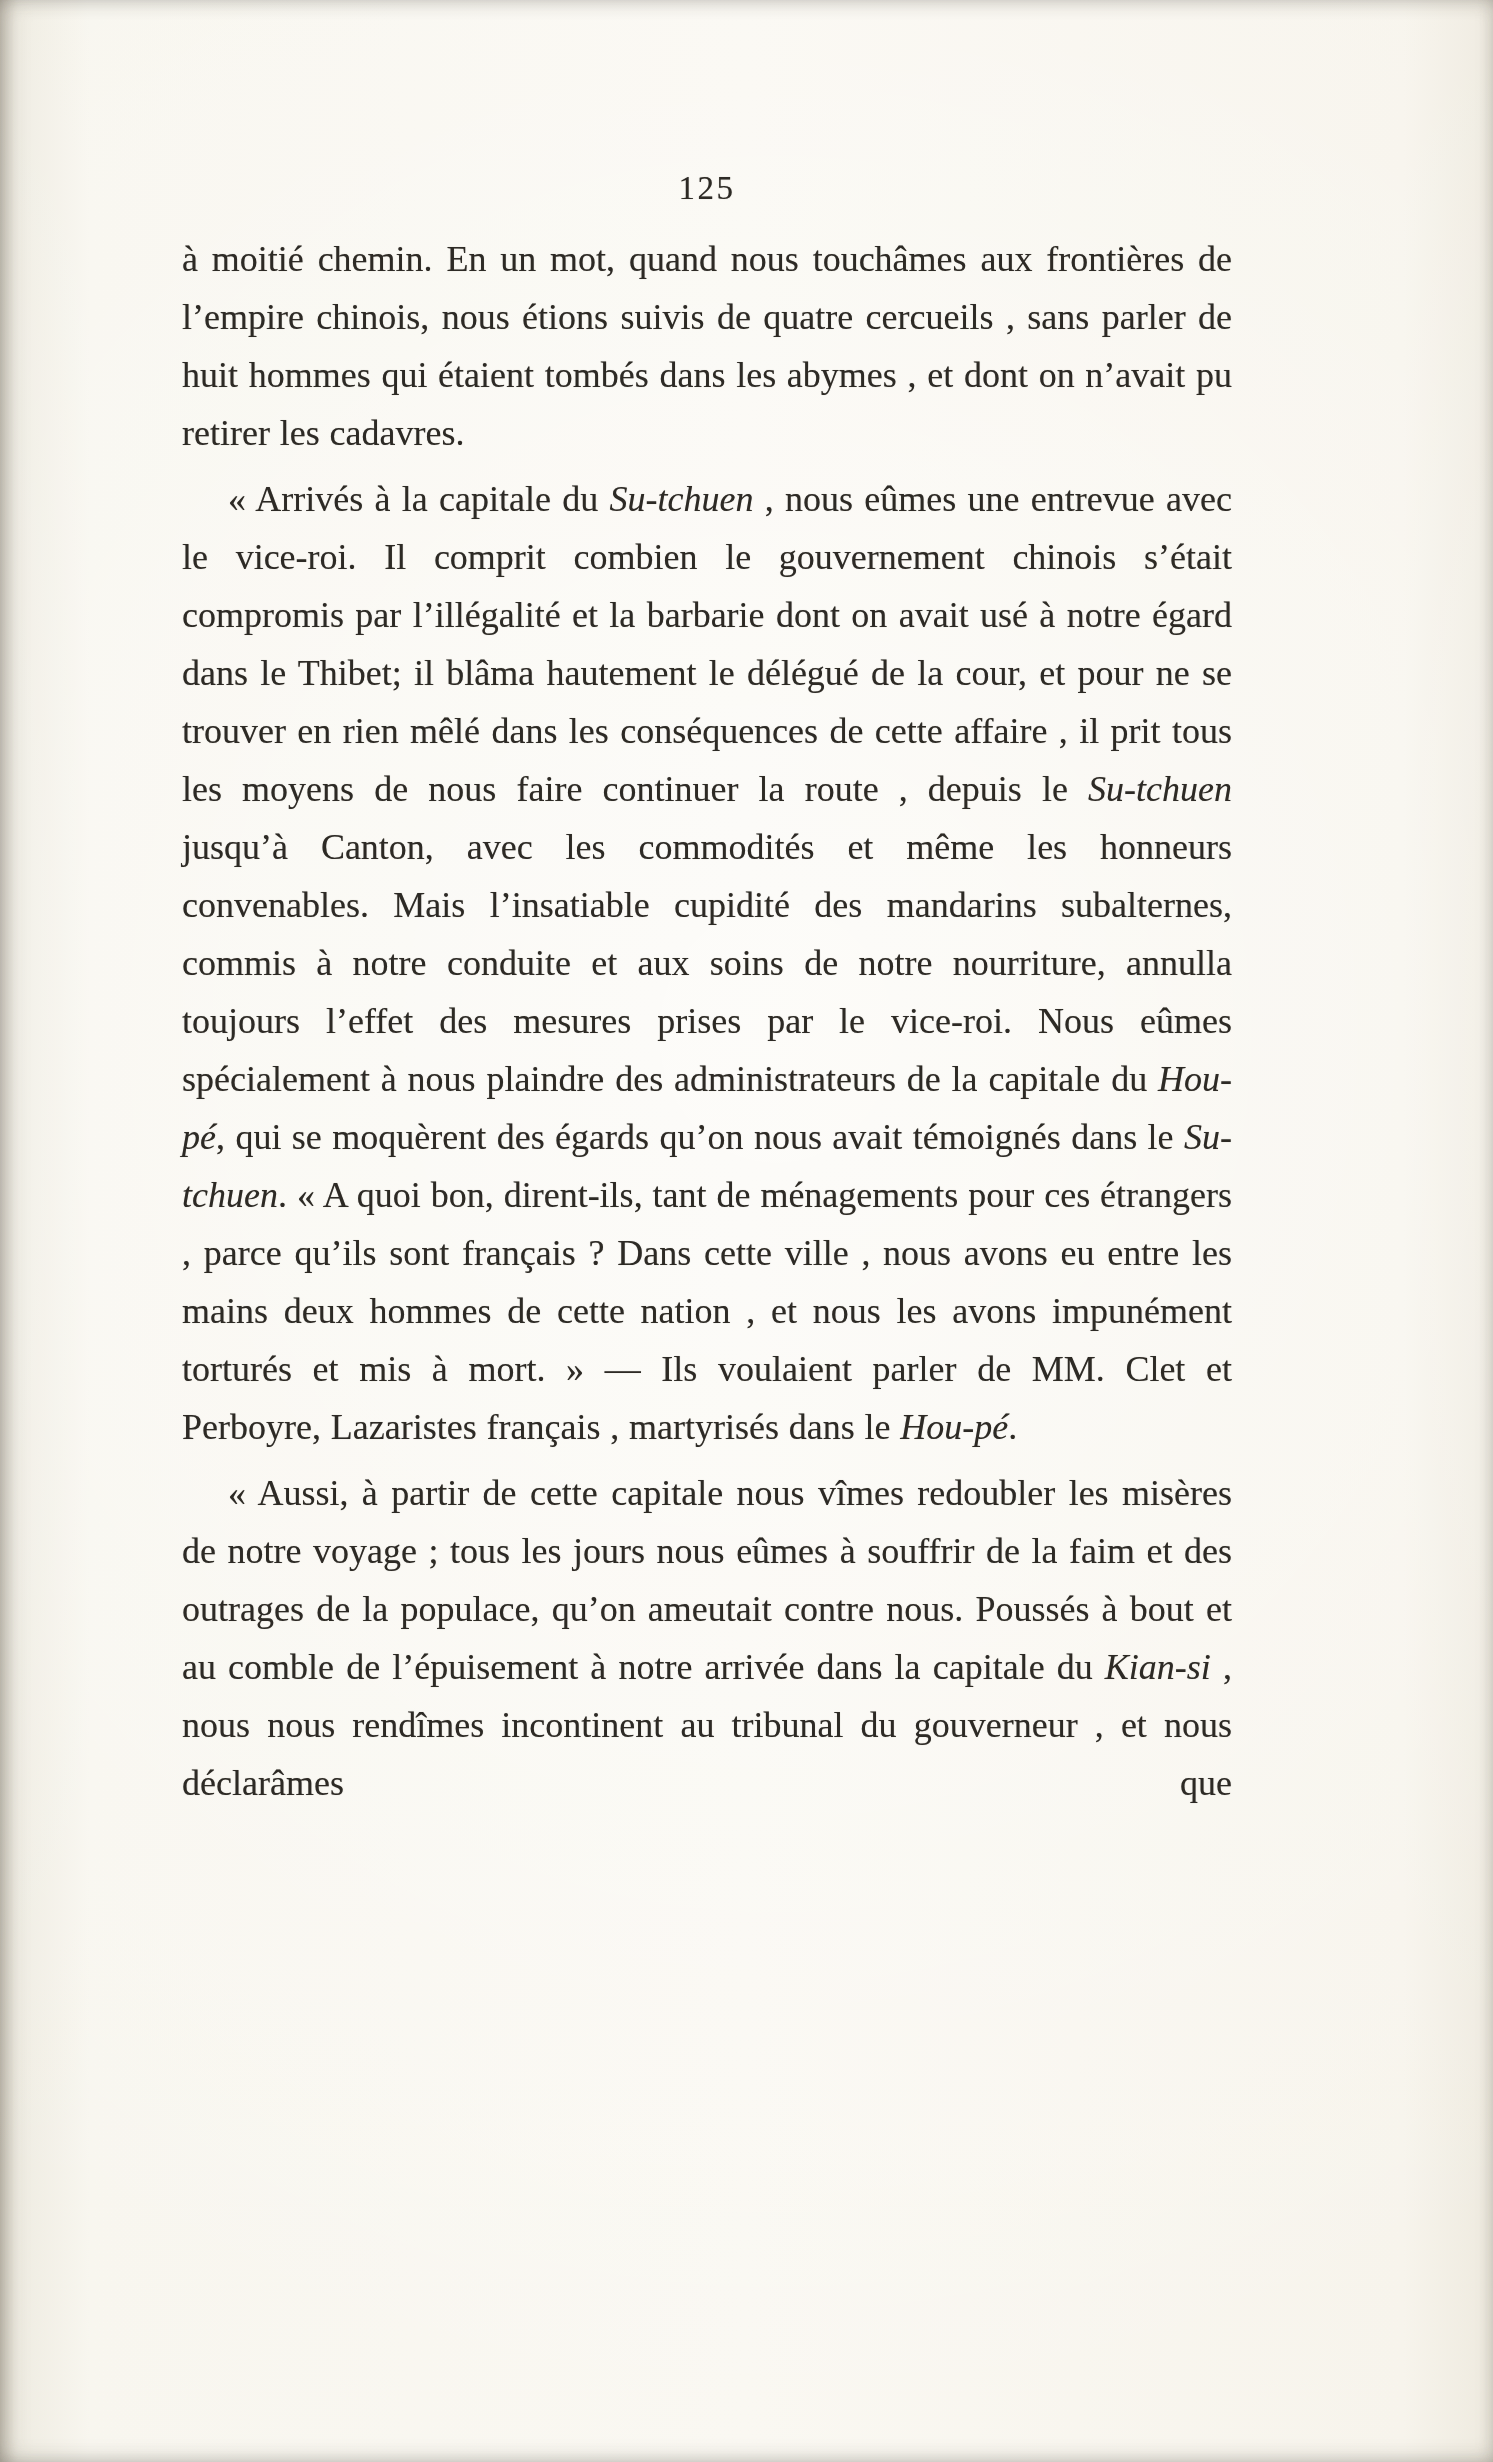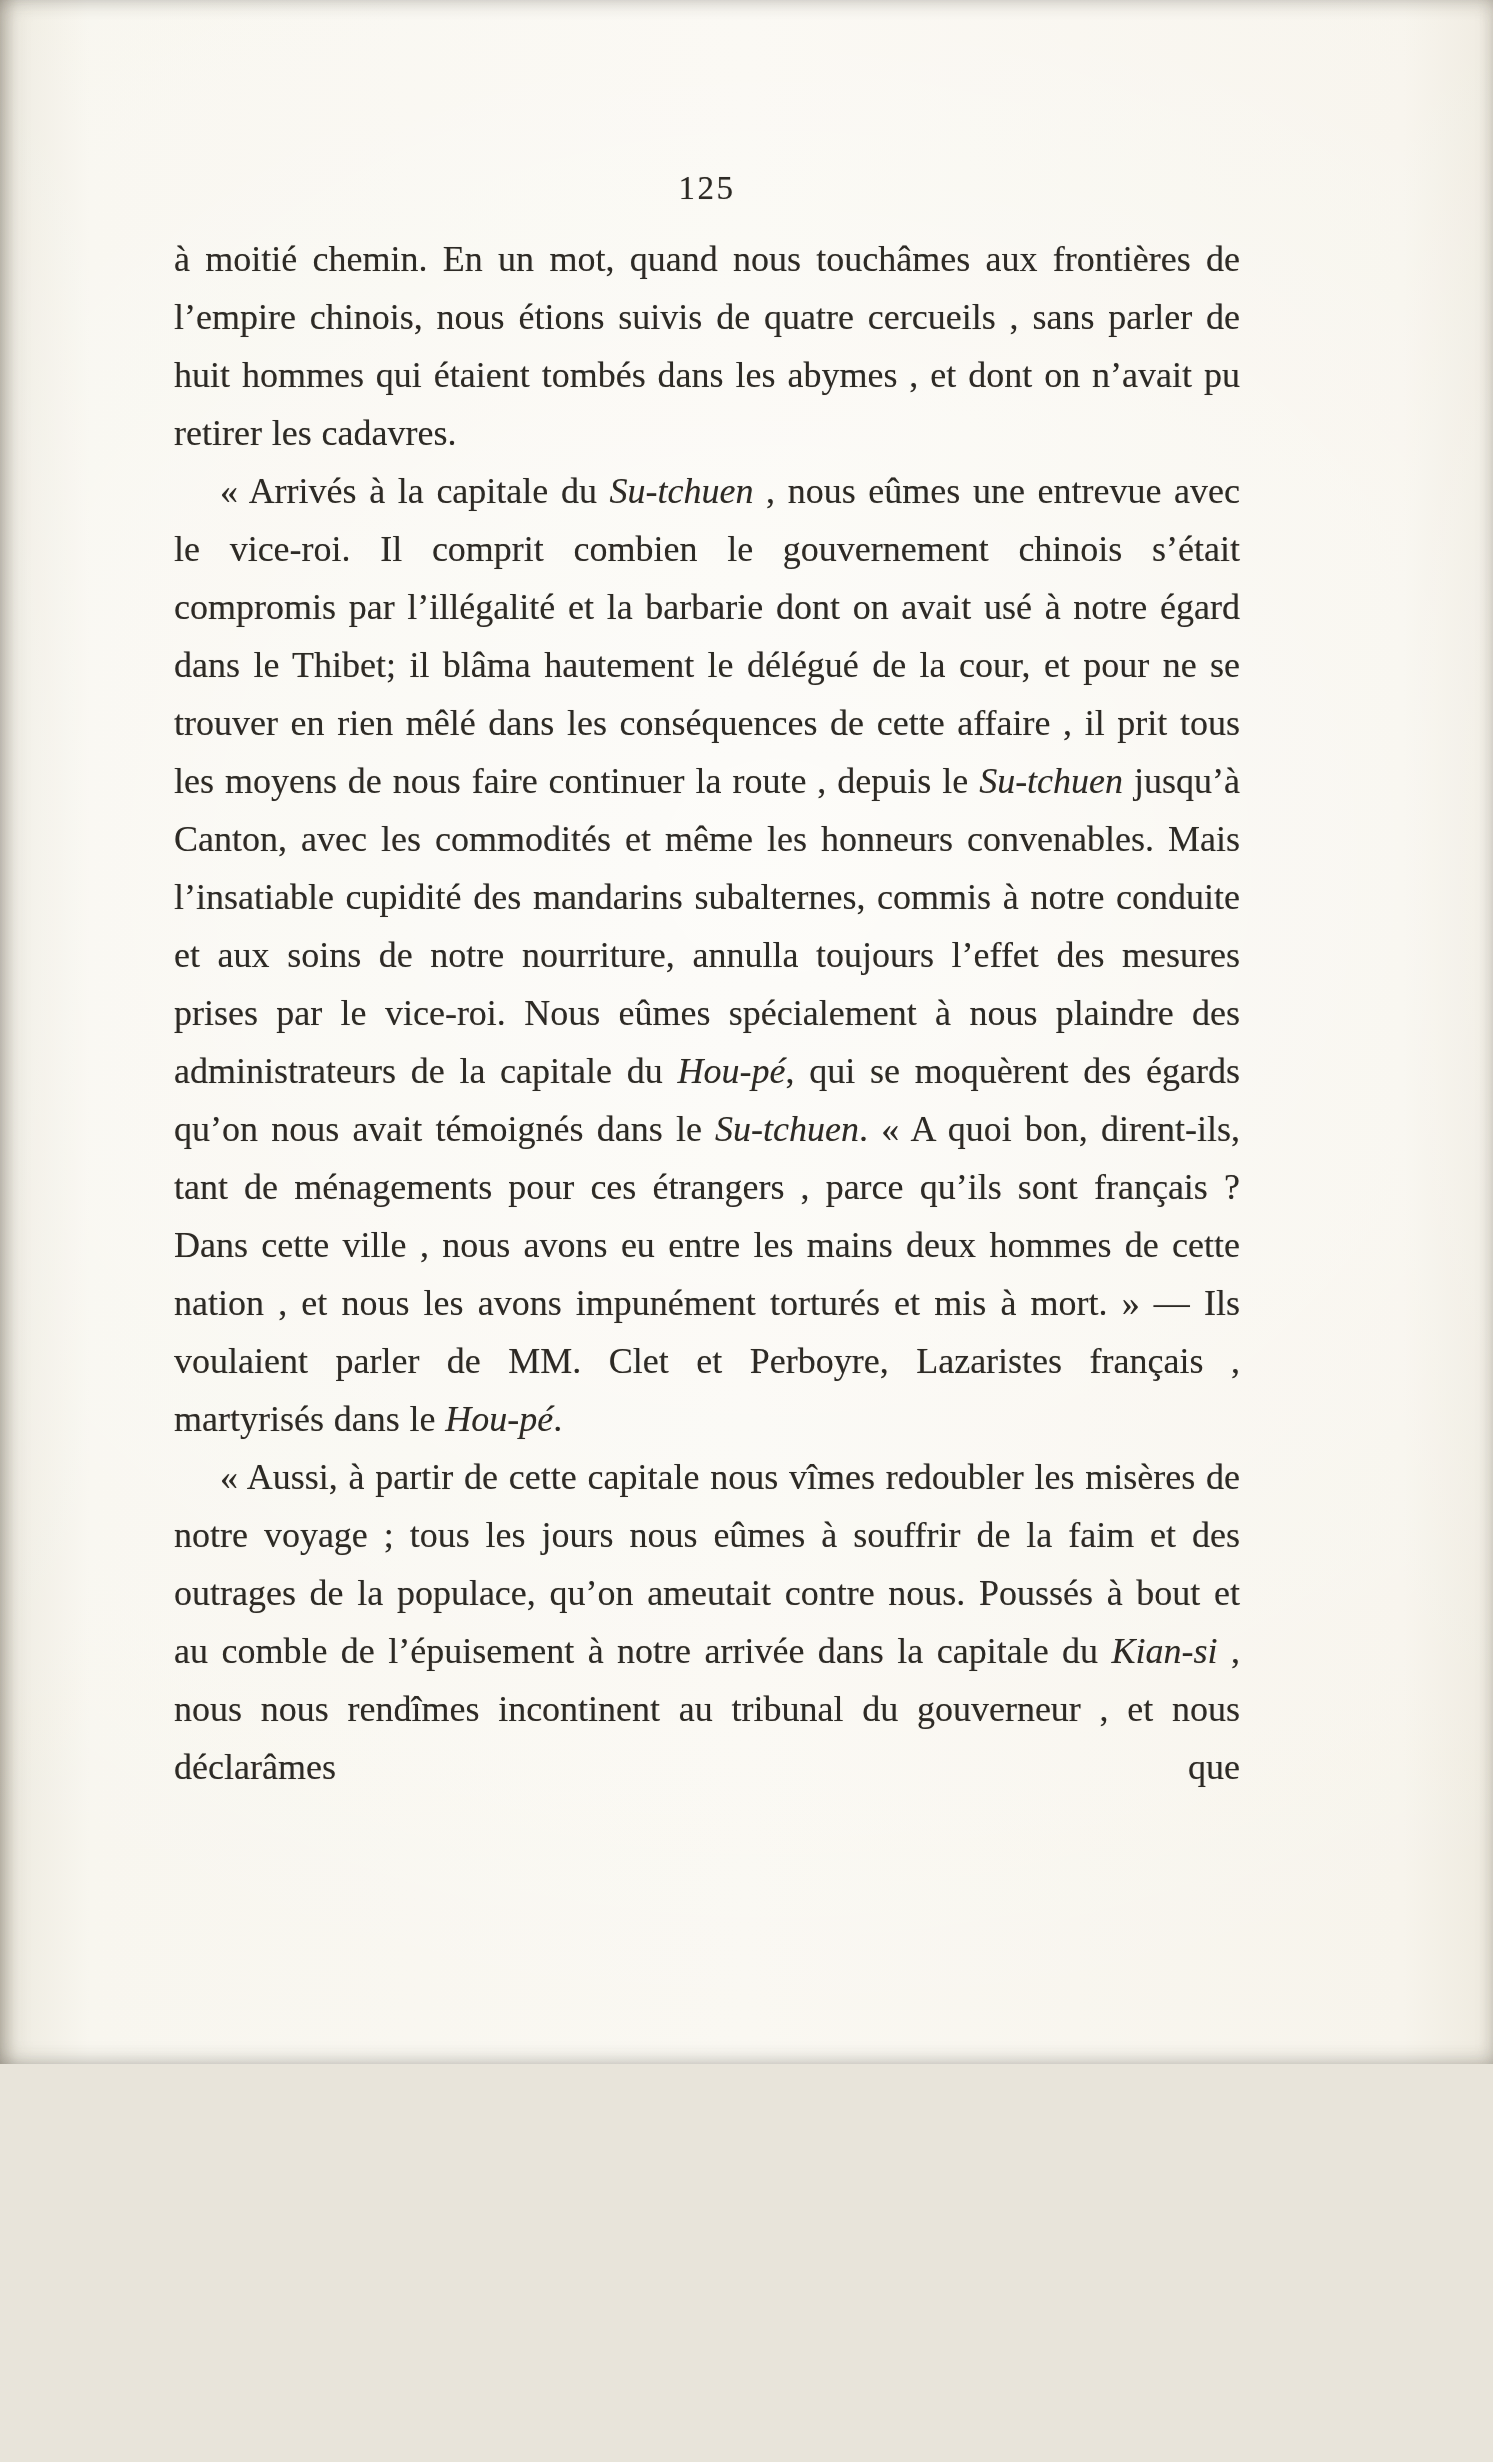--- a/index.html
+++ b/index.html
@@ -13,21 +13,21 @@
     height: 2462px;
     overflow: hidden;
   }
   body {
     font-family: "Liberation Serif", "DejaVu Serif", serif;
     background: #e8e4da;
   }
   .scan-page {
     position: relative;
     width: 1493px;
-    height: 2064px;
+    height: 2462px;
     background:
       radial-gradient(ellipse 135% 90% at 52% 42%, rgba(255,255,255,0.55) 0%, rgba(255,255,255,0.0) 65%),
       linear-gradient(90deg, #ded9cc 0%, #efece2 1.2%, #f8f6ef 6%, #faf8f2 50%, #f7f4ec 94%, #eeeadf 100%),
       linear-gradient(180deg, #efece3 0%, #f8f6ef 4%, #f8f6ef 96%, #efece3 100%);
     background-color: var(--paper);
     box-shadow:
       inset 11.5px 0 28px -11.5px rgba(60,55,45,0.35),
       inset -6.5px 0 21px -9.8px rgba(60,55,45,0.18),
       inset 0 8.2px 24.6px -11.5px rgba(60,55,45,0.20),
       inset 0 -9.8px 24.6px -11.5px rgba(60,55,45,0.22);
@@ -49,21 +49,21 @@
   .text-block {
     margin-top: 23px;
     width: 100%;
     font-size: 36px;
     line-height: 58px;
     color: var(--ink);
     text-align: justify;
     text-shadow: 0 0 0.8px rgba(45,40,33,0.40);
     word-spacing: 0.8px;
   }
-  .text-block p { margin: 0; }
+  .text-block p { margin: 8px; }
   .text-block p.indent { text-indent: 46px; }
   .text-block p:last-child { text-align-last: justify; }
   .text-block i { }
 </style>
 </head>
 <body>
 
 <div class="scan-page">
   <div class="column">
     <div class="page-number">125</div>

